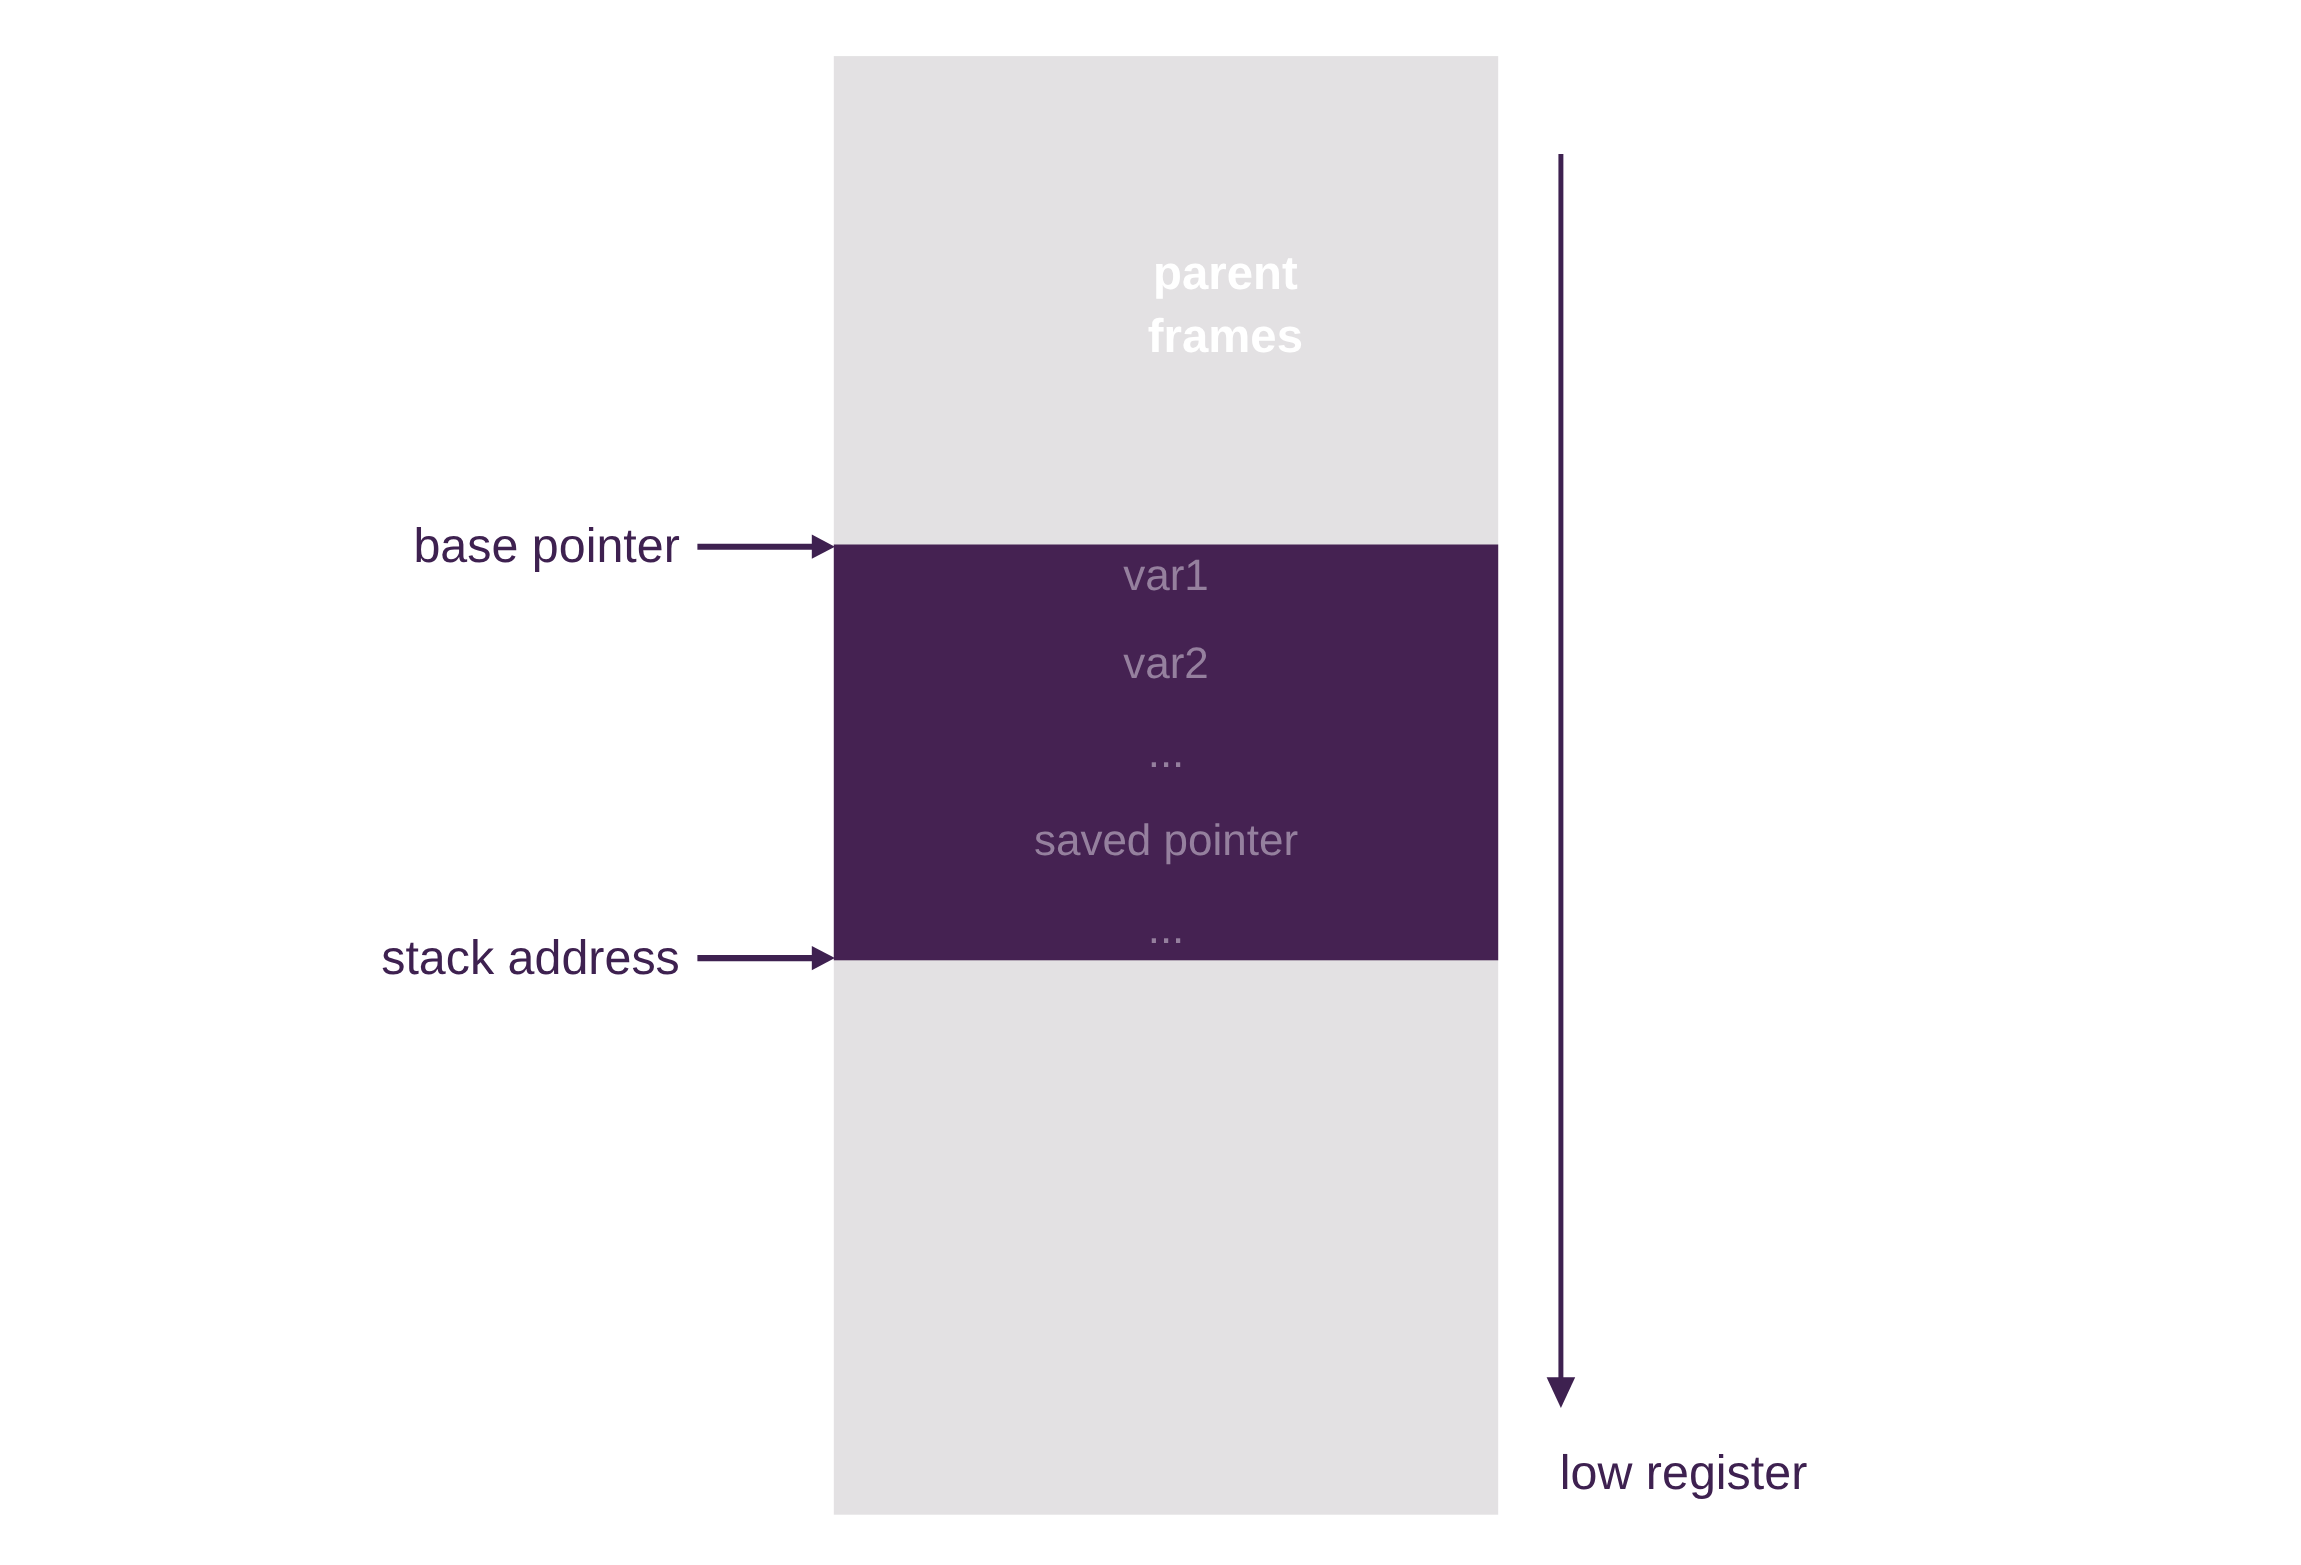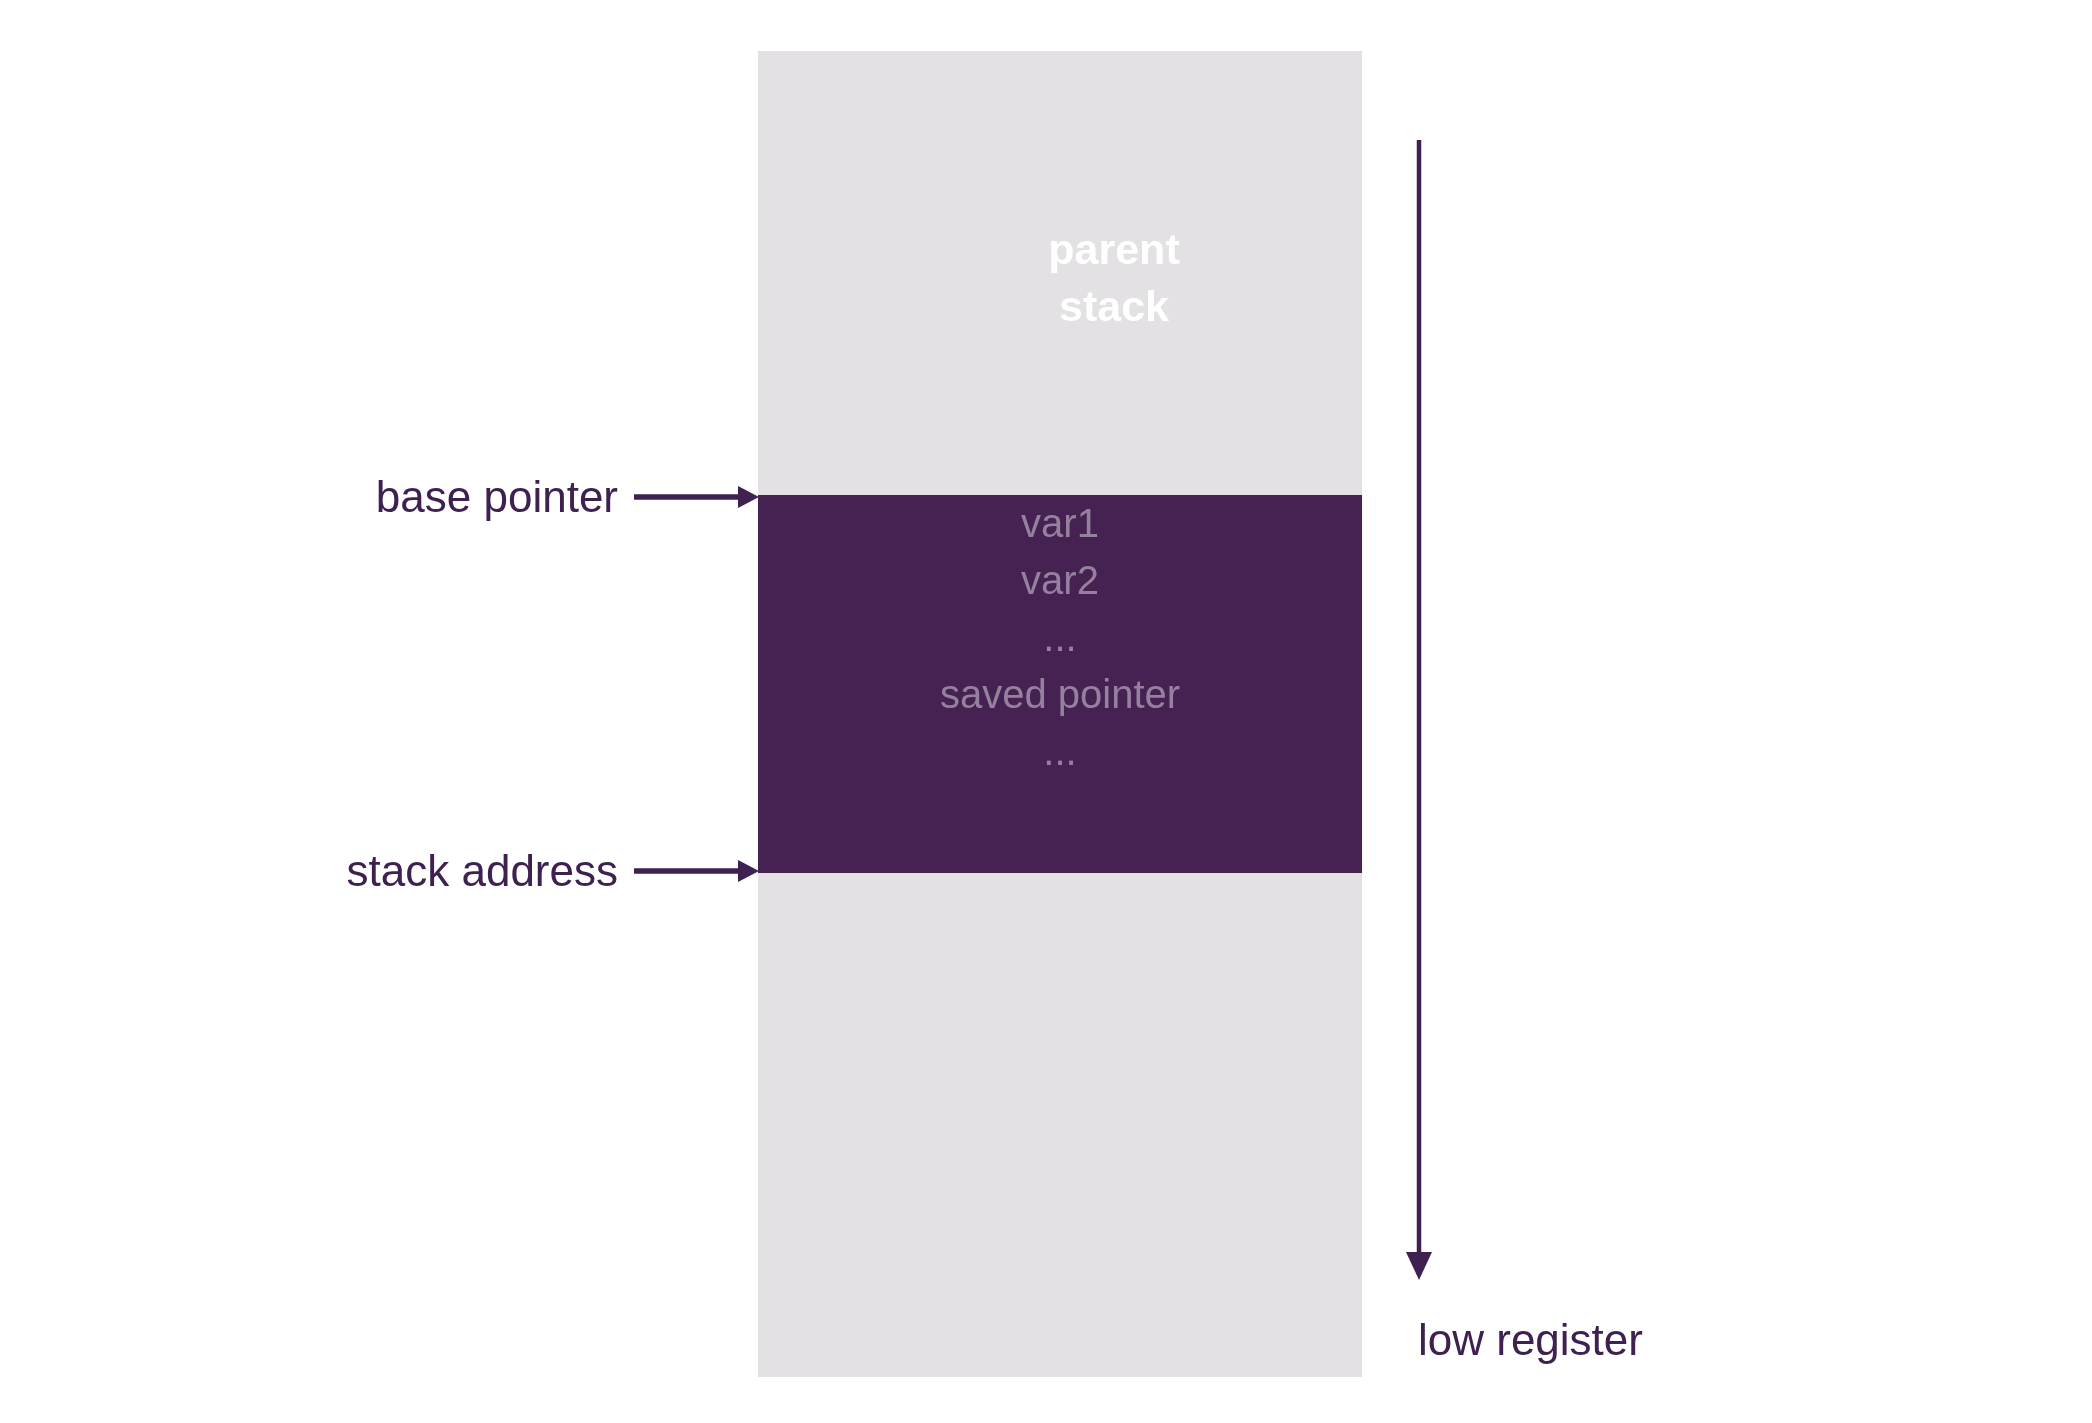--- a/index.html
+++ b/index.html
@@ -44,21 +44,21 @@
   }
   .stack-frame {
     position: absolute;
     left: 758px;
     top: 495px;
     width: 604px;
     height: 378px;
     background: var(--frame_fill);
     display: flex;
     flex-direction: column;
-    justify-content: flex-start;
+    justify-content: space-between;
     align-items: center;
   }
   .frame-row {
     font-size: 40px;
     line-height: 57px;
     text-align: center;
     white-space: nowrap;
   }
   .frame-row.muted  { color: var(--muted_row); }
   .frame-row.bright { color: var(--bright_row); }
@@ -84,21 +84,21 @@
 </style>
 </head>
 <body>
 
 <div class="canvas">
 
   <div class="memory-column"></div>
 
   <div class="parent-frames">
     <div>parent</div>
-    <div>stack</div>
+    <div>frames</div>
   </div>
 
   <div class="stack-frame">
     <div class="frame-row muted">var1</div>
     <div class="frame-row muted">var2</div>
     <div class="frame-row muted">...</div>
     <div class="frame-row muted">saved pointer</div>
     <div class="frame-row muted">...</div>
   </div>
 

